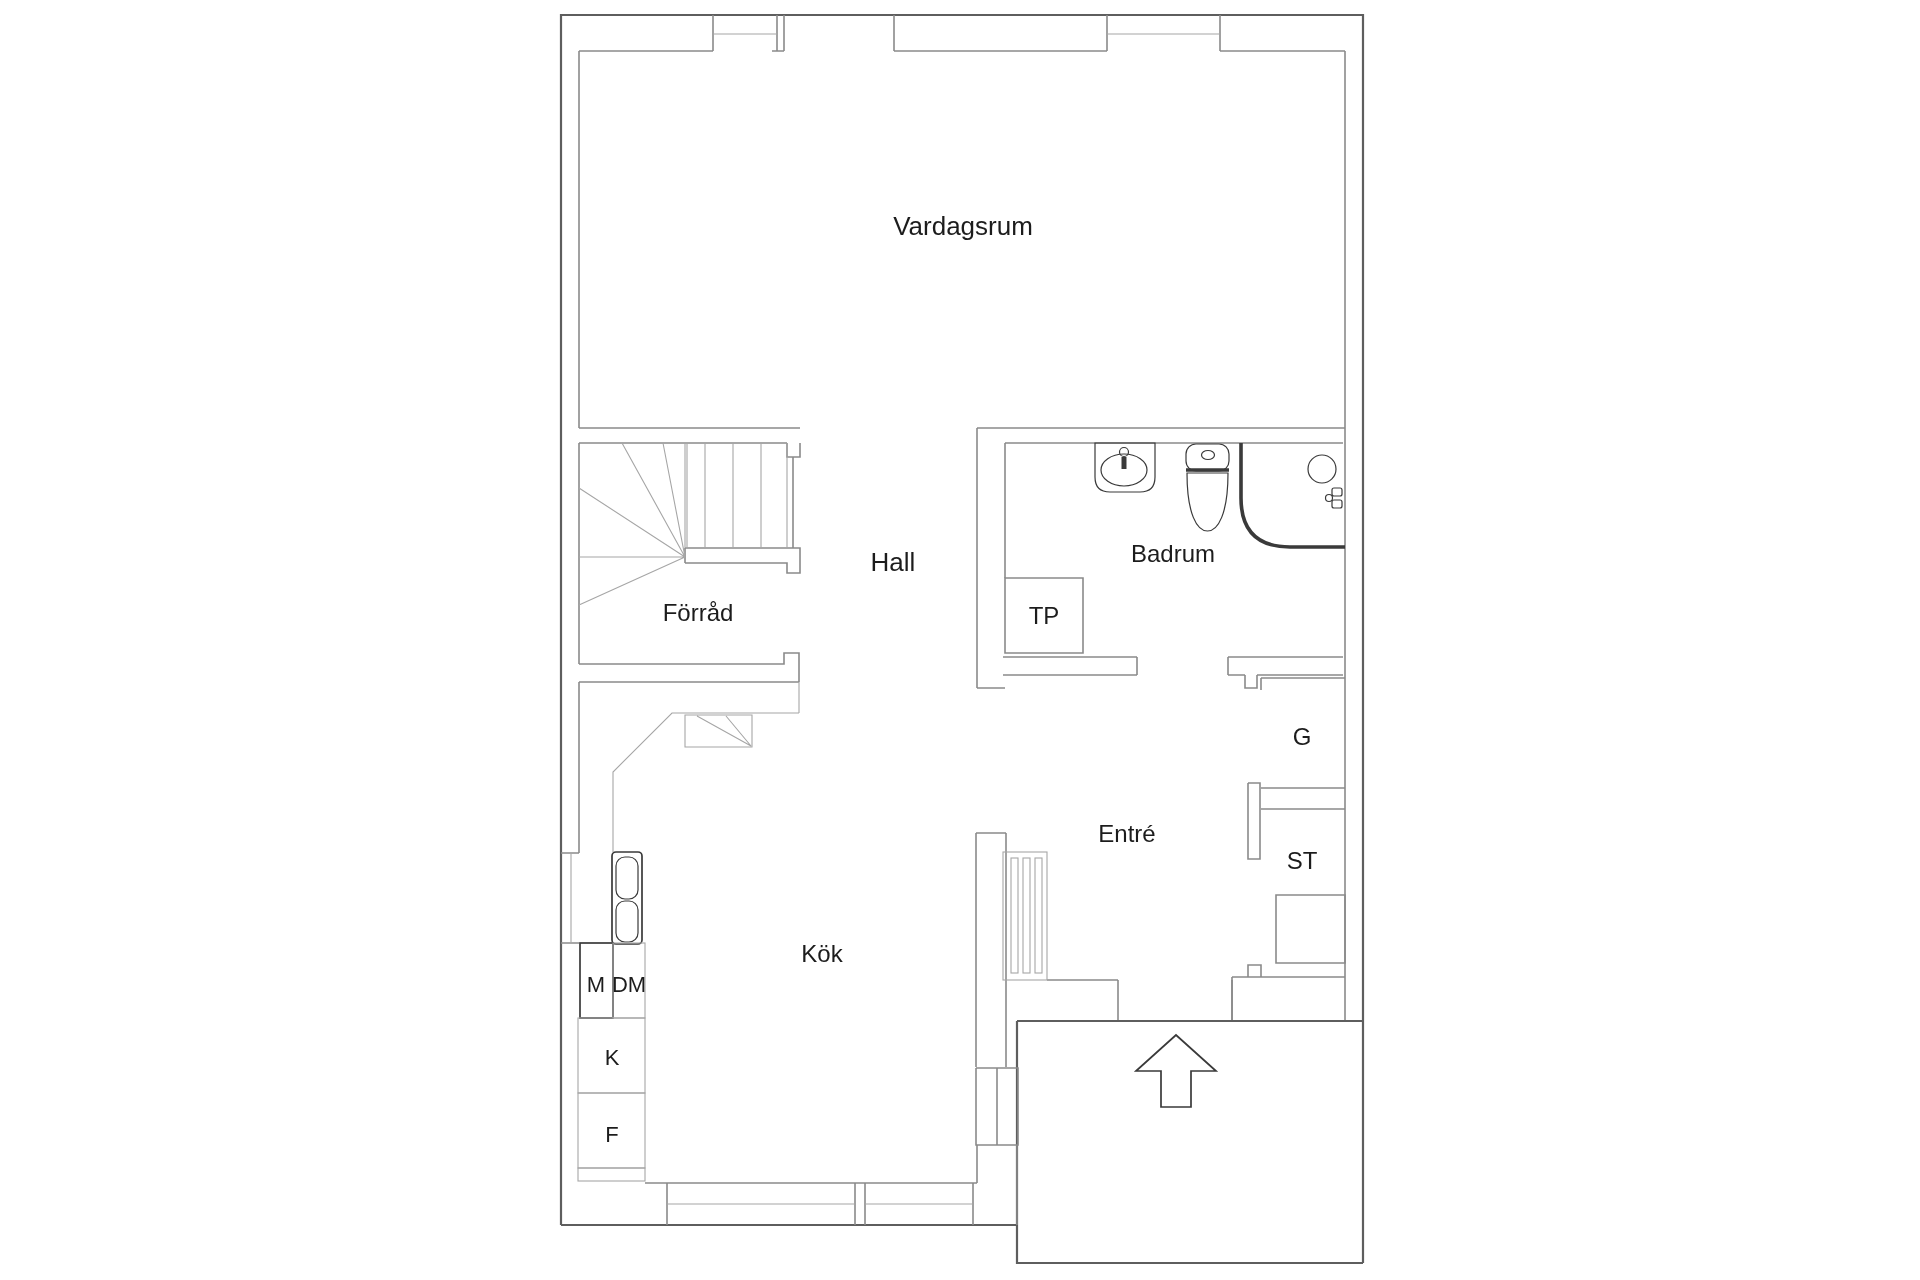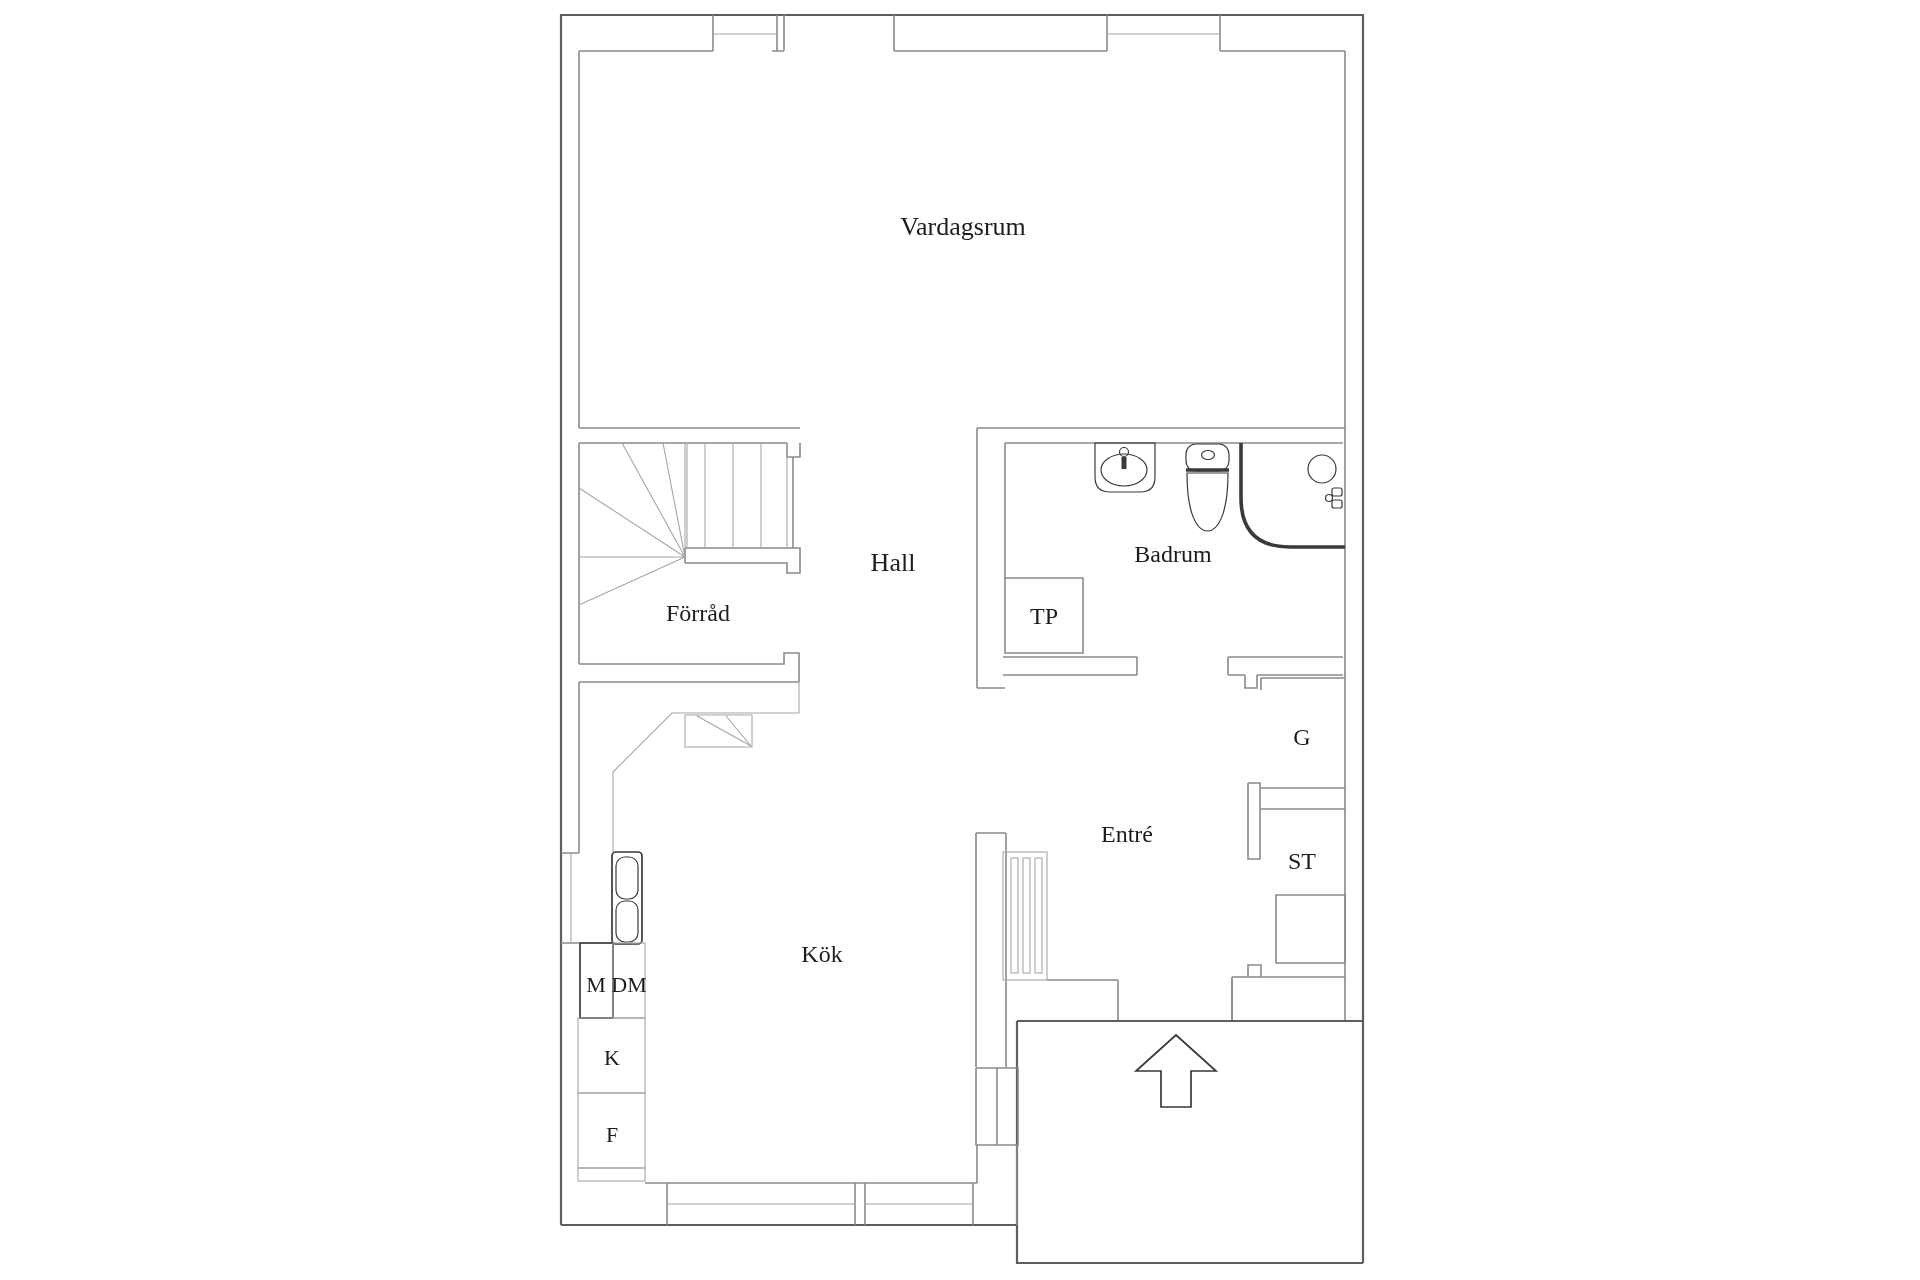--- a/index.html
+++ b/index.html
@@ -1,17 +1,17 @@
 <!DOCTYPE html>
 <html style="--background: #ffffff; --outer_wall: #5e5e5e; --inner_wall: #8a8a8a; --thin_line: #a6a6a6; --dark_line: #3a3a3a; --text: #1c1c1c;"><head>
 <meta charset="utf-8">
 <style>
   html,body{margin:0;padding:0;background:#fff;}
   .stage{position:relative;width:1920px;height:1280px;background:var(--background,#fff);overflow:hidden;
-         font-family:Liberation Serif, serif;}
+         font-family:Liberation Sans, sans-serif;}
   svg{position:absolute;left:0;top:0;}
   .w-outer{stroke:var(--outer_wall,#5e5e5e);stroke-width:2.2;fill:none;}
   .w-mid{stroke:var(--inner_wall,#8a8a8a);stroke-width:1.6;fill:none;}
   .w-thin{stroke:var(--thin_line,#a6a6a6);stroke-width:1.1;fill:none;}
   .w-dark{stroke:var(--dark_line,#3a3a3a);stroke-width:1.7;fill:none;}
   .w-dark-thin{stroke:var(--dark_line,#3a3a3a);stroke-width:1.2;fill:none;}
   .w-shower{stroke:var(--dark_line,#3a3a3a);stroke-width:3.6;fill:none;}
   .lbl{fill:var(--text,#1c1c1c);text-anchor:middle;}
   .fs26{font-size:26px;} .fs24{font-size:24px;} .fs22{font-size:22px;}
 </style>

